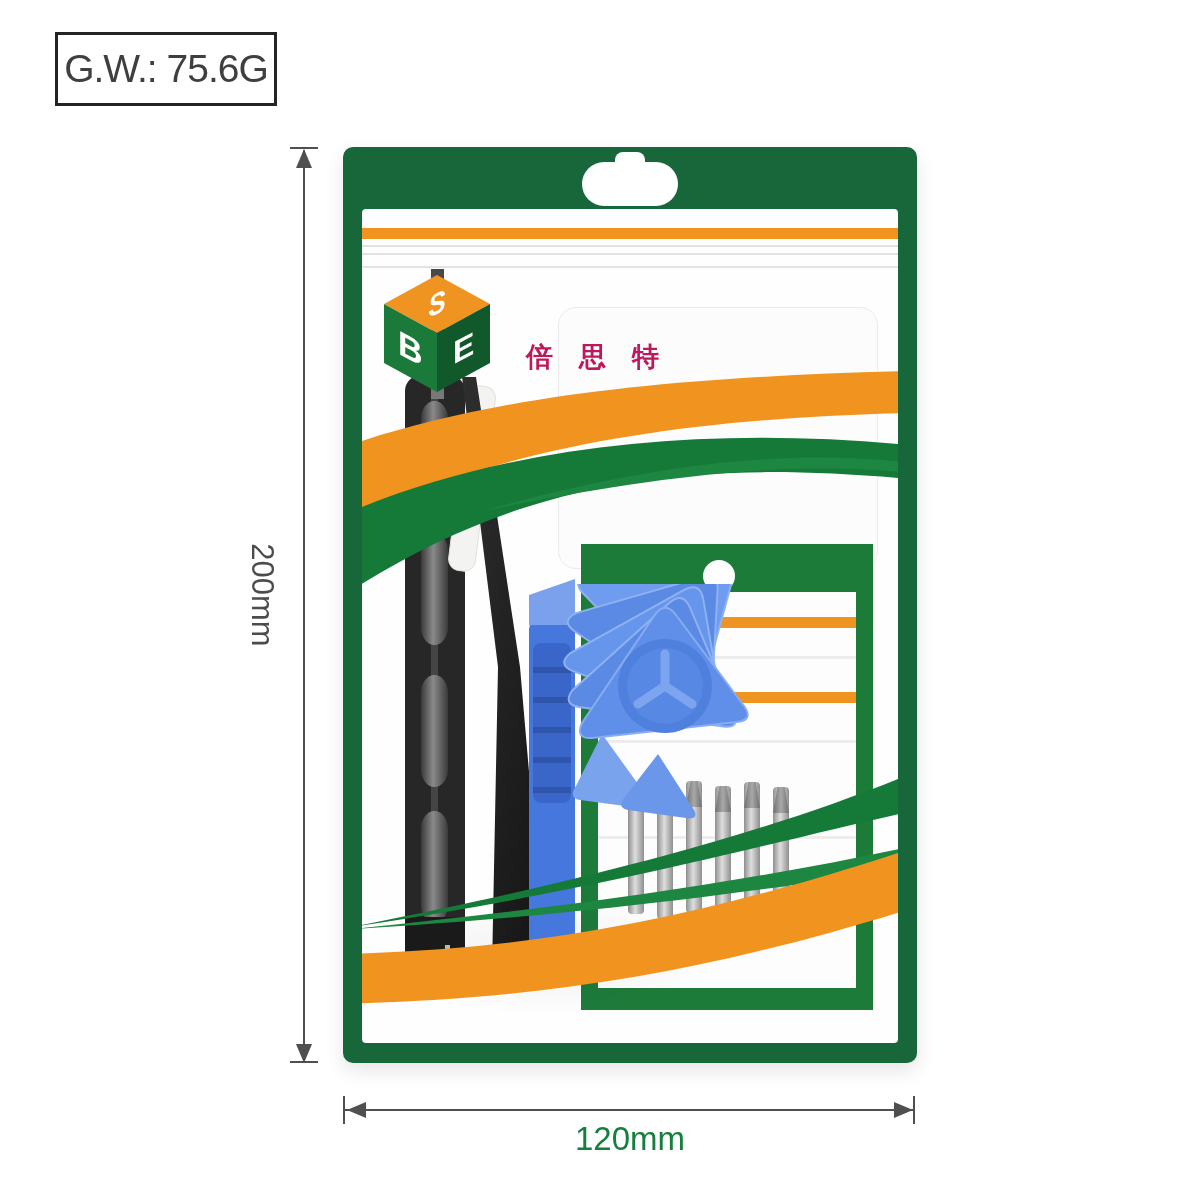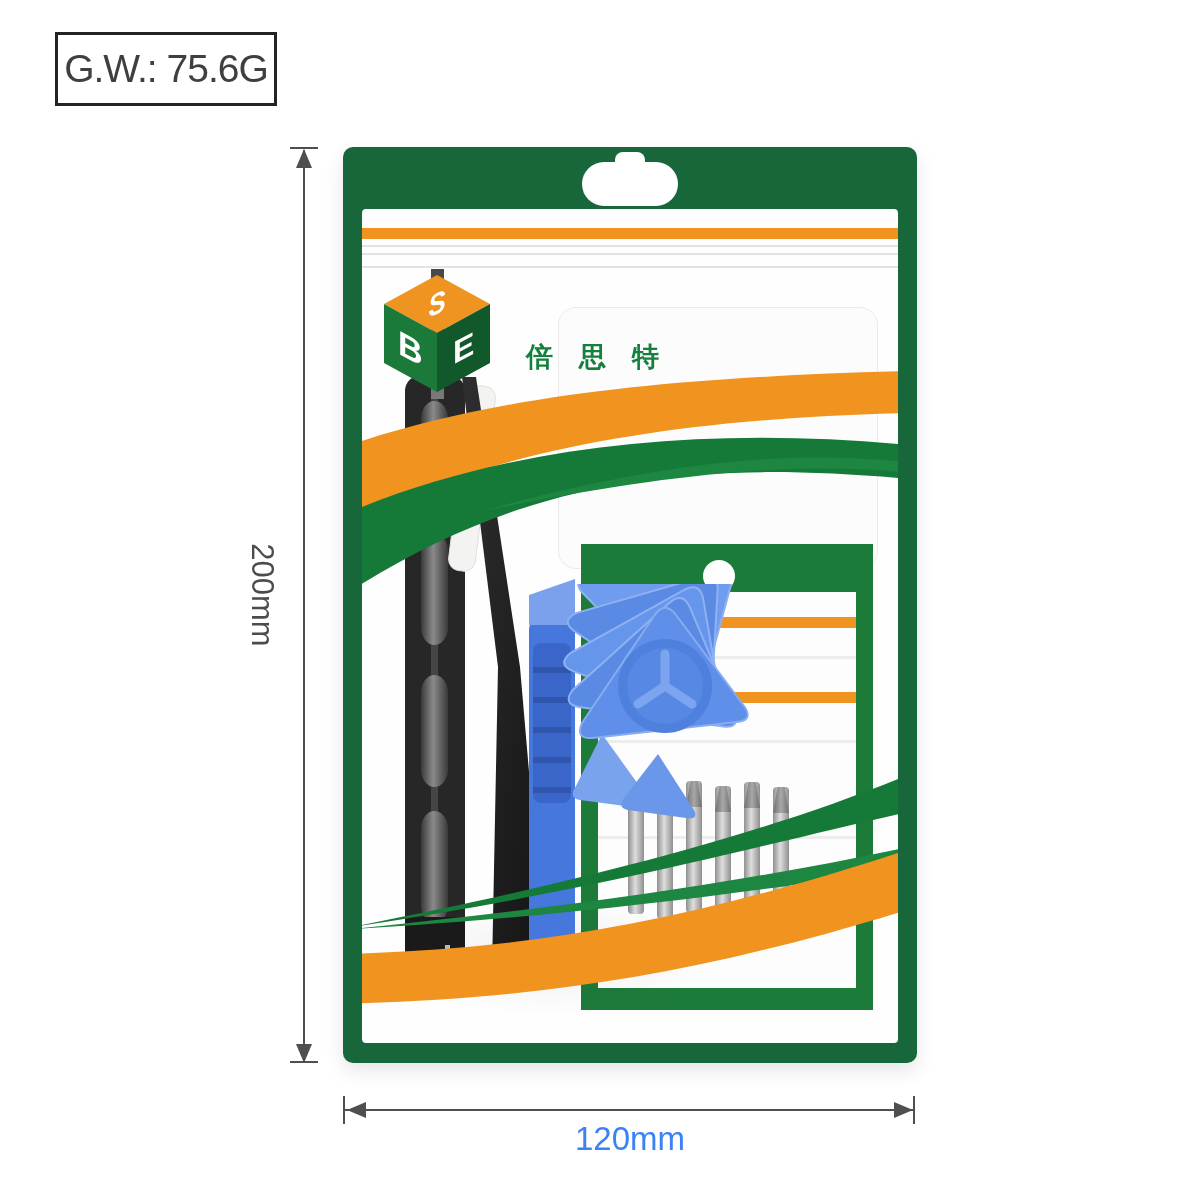--- a/index.html
+++ b/index.html
@@ -22,21 +22,21 @@
           border-top:19px solid #4f4f4f;}
   .v-label-wrap{left:240px;top:520px;width:44px;height:150px;display:flex;align-items:center;justify-content:center;}
   .v-label{transform:rotate(90deg);white-space:nowrap;font-size:31px;color:#4c4c4c;}
 
   .h-line{left:345px;top:1109px;width:570px;height:2px;}
   .h-cap{top:1096px;width:2px;height:28px;}
   .arr-left{left:347px;top:1102px;border-top:8px solid transparent;border-bottom:8px solid transparent;
             border-right:19px solid #4f4f4f;}
   .arr-right{left:894px;top:1102px;border-top:8px solid transparent;border-bottom:8px solid transparent;
             border-left:19px solid #4f4f4f;}
-  .h-label{left:345px;top:1120px;width:570px;text-align:center;font-size:33px;color:#3b82f6;}
+  .h-label{left:345px;top:1120px;width:570px;text-align:center;font-size:33px;color:#15803d;}
 
   
   .bag{left:343px;top:147px;width:574px;height:916px;background:#17673a;border-radius:10px;
        box-shadow:0 8px 20px rgba(0,0,0,0.10);}
   .hang-bump{left:272px;top:5px;width:30px;height:24px;background:#fff;border-radius:8px;}
   .hang-slot{left:239px;top:15px;width:96px;height:44px;background:#fff;border-radius:22px;}
   .interior{left:19px;top:62px;width:536px;height:834px;background:#fefefe;border-radius:4px;overflow:hidden;}
 
   
   .zip-stripe{left:0;top:19px;width:536px;height:11px;background:#f0931f;z-index:2;}
@@ -51,21 +51,21 @@
   .cube-top span{color:#fff;font-weight:bold;font-size:28px;transform:rotate(-22deg) skewX(-28deg);}
   .cube-left{left:0;top:29px;width:53px;height:88px;background:#1b7a39;
             clip-path:polygon(0 0,100% 33%,100% 100%,0 67%);display:flex;align-items:center;justify-content:center;}
   .cube-left span{color:#fff;font-weight:bold;font-size:34px;transform:skewY(28deg);}
   .cube-right{left:53px;top:29px;width:53px;height:88px;background:#11592b;
             clip-path:polygon(0 33%,100% 0,100% 67%,0 100%);display:flex;align-items:center;justify-content:center;}
   .cube-right span{color:#fff;font-weight:bold;font-size:32px;transform:skewY(-28deg);}
   .brand-word{left:122px;top:2px;font-family:"Liberation Serif", serif;font-weight:bold;font-size:56px;
               color:#15793a;letter-spacing:16px;white-space:nowrap;}
   .brand-word .s-orange{color:#ef9420;}
-  .brand-cn{left:148px;top:68px;font-size:27px;font-weight:bold;color:#15803d;letter-spacing:26px;white-space:nowrap;}
+  .brand-cn{left:148px;top:68px;font-size:27px;font-weight:bold;color:#be185d;letter-spacing:26px;white-space:nowrap;}
 
   
   .white-card{left:196px;top:98px;width:318px;height:260px;background:#fcfcfd;border:1px solid #ebebee;
               border-radius:18px;z-index:5;}
   .bits-card{left:219px;top:335px;width:292px;height:466px;background:#1d7b3a;z-index:10;}
   .bits-card-hole{left:122px;top:16px;width:32px;height:32px;background:#fefefe;border-radius:50%;}
   .bits-card-inner{left:17px;top:48px;width:258px;height:396px;background:#fdfdfd;}
   .card-stripe{left:17px;width:258px;height:11px;background:#ef9420;}
   .card-line{left:17px;width:258px;height:3px;background:#ededed;}
 

